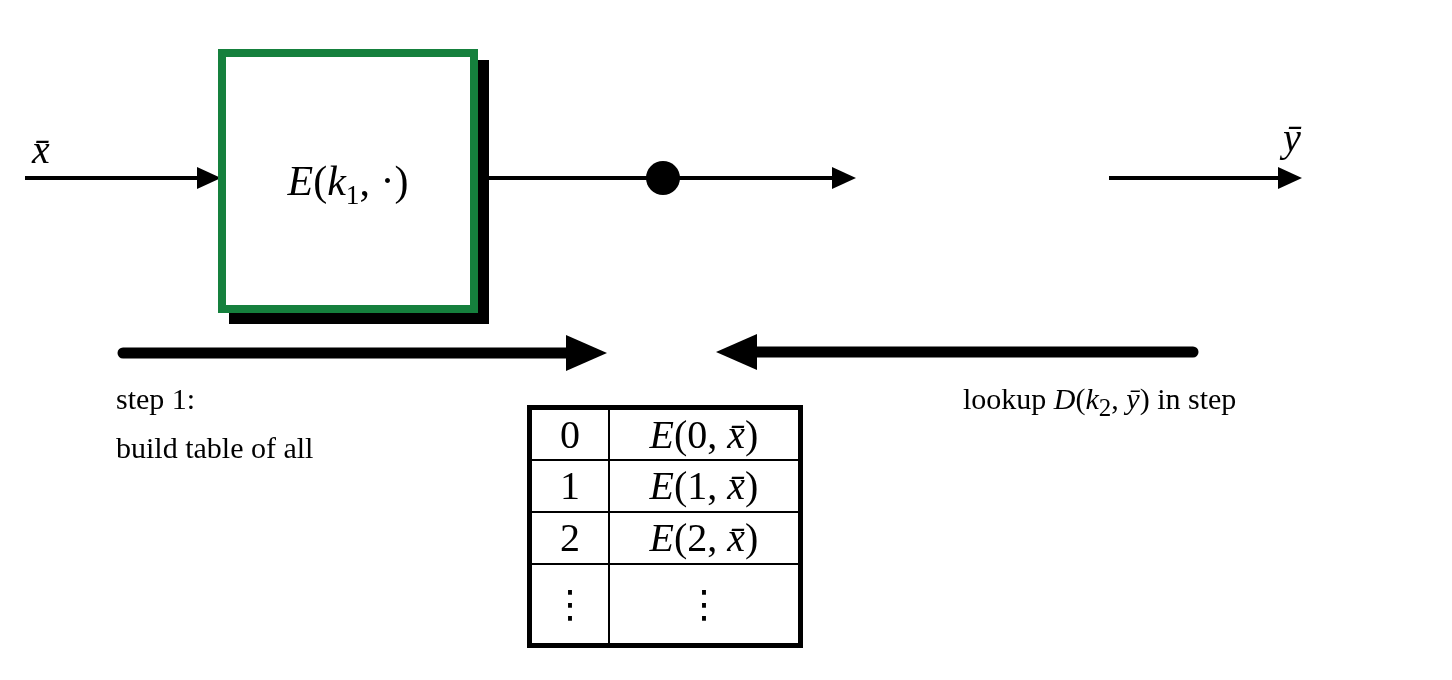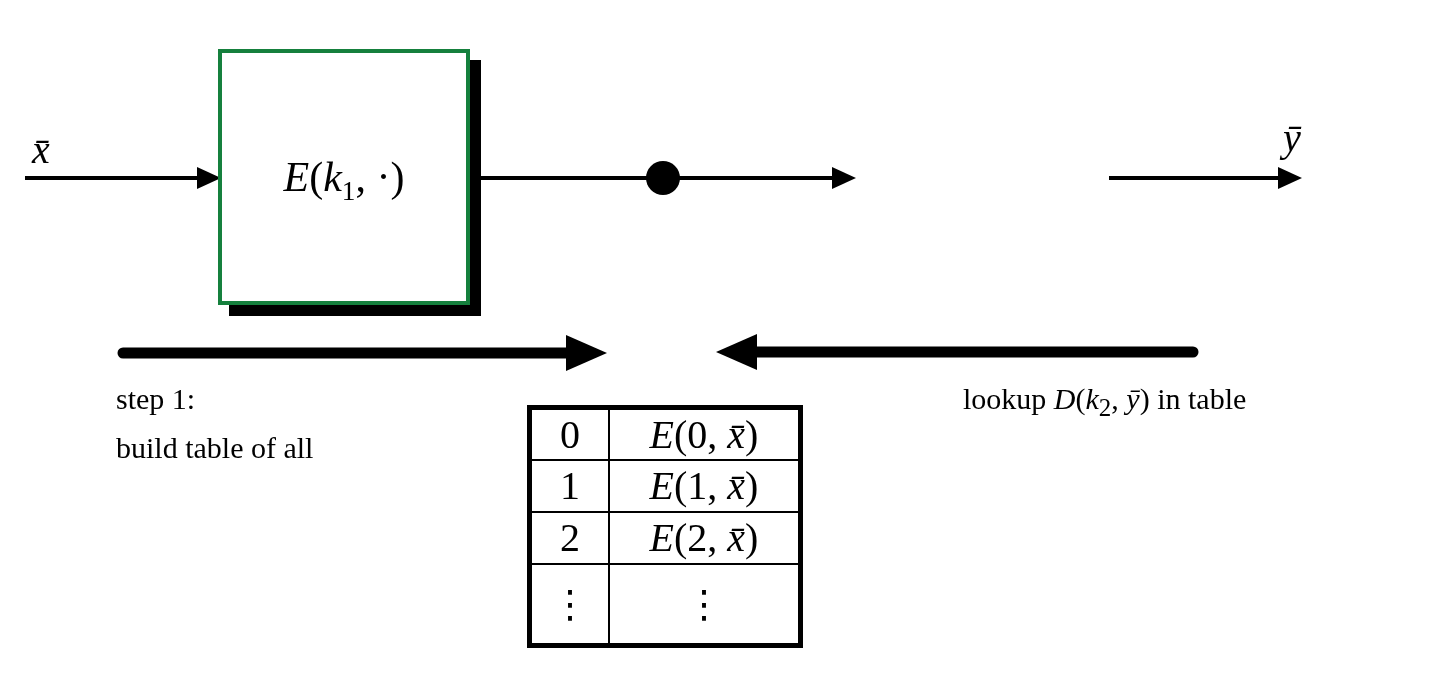--- a/index.html
+++ b/index.html
@@ -11,21 +11,21 @@
     color: #000000;
     font-family: "Liberation Serif", "DejaVu Serif", serif;
     overflow: hidden;
   }
   svg.connectors { position: absolute; left: 0; top: 0; }
   .mathit { font-style: italic; }
   .enc-box {
     position: absolute;
     width: 244px;
     height: 248px;
-    border: 4px solid #15803d;
+    border: 8px solid #15803d;
     background: #fff;
     box-shadow: 11px 11px 0 0 #000;
     display: flex;
     align-items: center;
     justify-content: center;
   }
   .box-label { font-size: 42px; white-space: nowrap; }
   .box-label sub, .formula sub { font-size: 65%; line-height: 0; }
   .io-label {
     position: absolute;
@@ -93,21 +93,21 @@
     <span class="box-label"><span class="mathit">E</span><span>(</span><span class="mathit">k</span><sub>1</sub><span>, ·)</span></span>
   </div>
 
 
   <div class="step" style="left:116px; top:374px">
     <div>step 1:</div>
     <div>build table of all</div>
   </div>
 
   <div class="step" style="left:963px; top:374px">
-    <div><span>lookup </span><span class="mathit">D</span><span>(</span><span class="mathit">k</span><sub>2</sub><span>, </span><span class="mathit">ȳ</span><span>)</span><span> in table</span></div>
+    <div><span>lookup </span><span class="mathit">D</span><span>(</span><span class="mathit">k</span><sub>2</sub><span>, </span><span class="mathit">ȳ</span><span>)</span><span> in step</span></div>
   </div>
 
   <table class="lookup">
     <tbody>
       <tr class="row-std">
         <td class="col-key">0</td>
         <td class="col-val"><span class="mathit">E</span><span>(0, </span><span class="mathit">x̄</span><span>)</span></td>
       </tr>
       <tr class="row-std">
         <td class="col-key">1</td>

